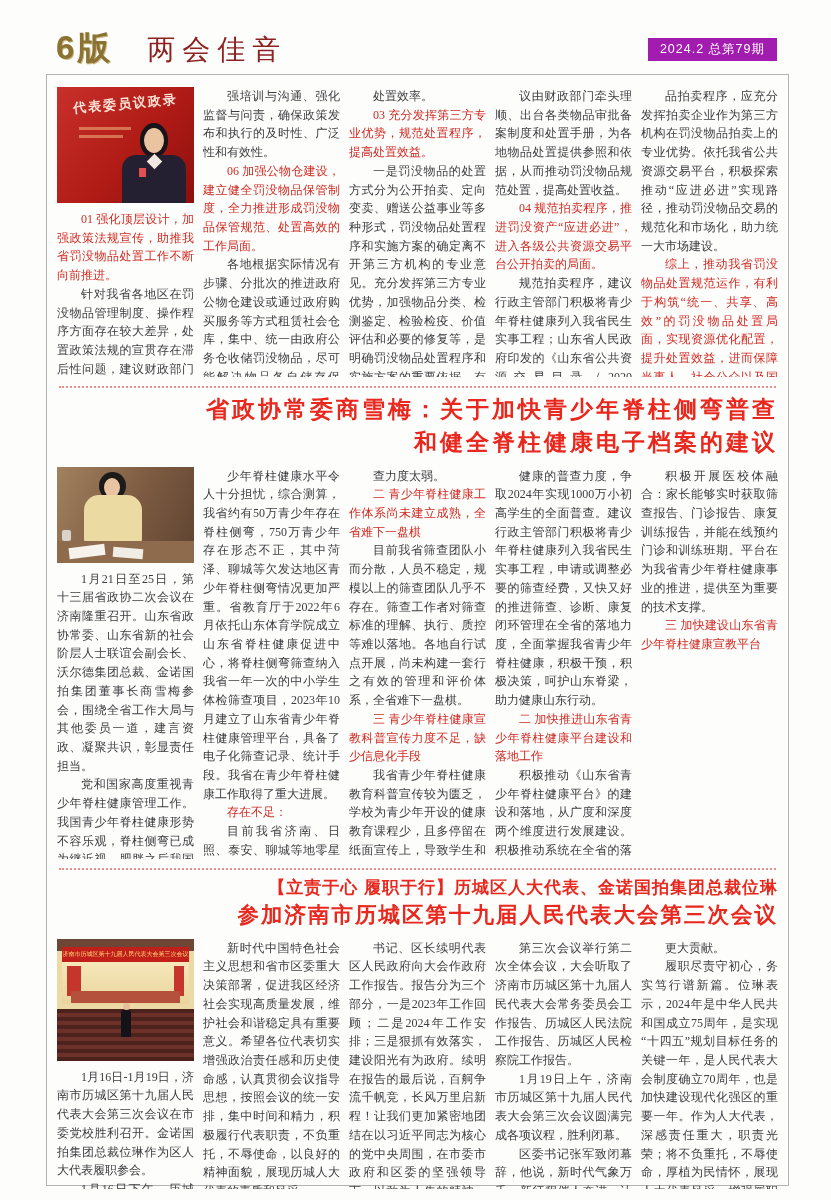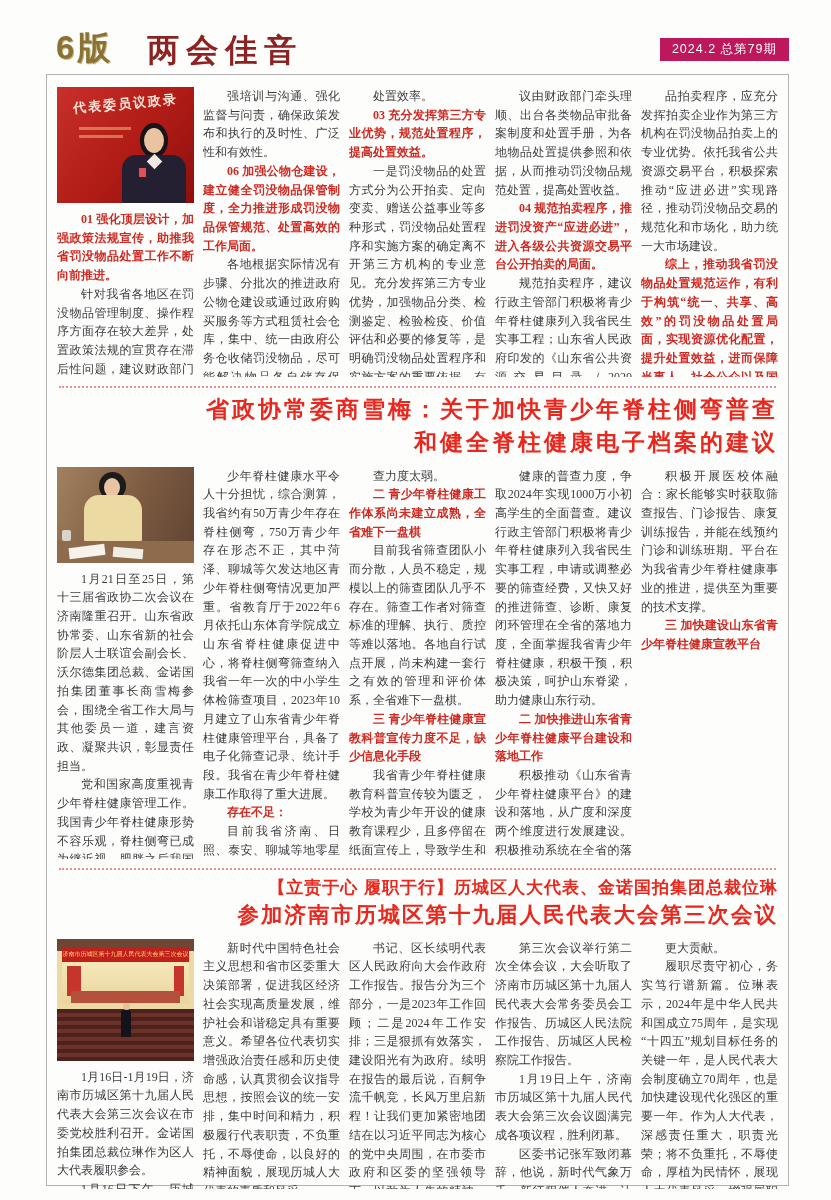--- a/index.html
+++ b/index.html
@@ -12,39 +12,39 @@
 
   
   .hdr{position:absolute;top:28px;left:56px;right:42px;height:44px;}
   .edition{
     display:inline-block;font-family:"Liberation Sans","DejaVu Sans",sans-serif;
     font-weight:900;font-size:33px;color:#8a7134;letter-spacing:3px;
     text-shadow:1px 1px 0 #c9b77c;line-height:40px;
   }
   .masthead{
     display:inline-block;margin-left:30px;vertical-align:top;
-    font-size:32px;font-weight:700;color:#8c2322;letter-spacing:7px;line-height:44px;
+    font-size:28px;font-weight:400;color:#8c2322;letter-spacing:7px;line-height:44px;
   }
   .issue{
-    position:absolute;right:0;top:10px;background:#be185d;color:#ffffff;
+    position:absolute;right:12px;top:10px;background:#a21caf;color:#ffffff;
     font-family:"Liberation Sans","DejaVu Sans",sans-serif;
     font-size:12.5px;padding:3px 12px;letter-spacing:1px;
   }
 
   
   .frame{
     position:absolute;left:46px;top:74px;width:743px;height:1112px;
     border:1px solid #b3b3b3;box-sizing:border-box;background:#fdfdfb;
     padding:12px 10px 8px 10px;
   }
 
   .cols{display:flex;gap:9px;overflow:hidden;}
   .col{flex:1 1 0;min-width:0;overflow:hidden;text-align:justify;}
   .cols p{margin:0;text-indent:2em;font-size:12px;line-height:1.56;color:#3c3b40;}
-  p.sub{color:#cf2a23;font-weight:bold;}
+  p.sub{color:#cf2a23;font-weight:normal;}
   .h-a1{height:290px;}
   .h-a2{height:392px;}
   .h-a3{height:250px;}
 
   .divider{border-top:2px dotted #e79090;margin:9px 2px 7px 2px;}
 
   .atitle{text-align:right;color:#e8281e;
     font-family:"Liberation Sans","DejaVu Sans",sans-serif;font-weight:900;
     margin:2px 0 10px 0;}
   .atitle .l1{font-size:23px;letter-spacing:3px;line-height:1.25;}

